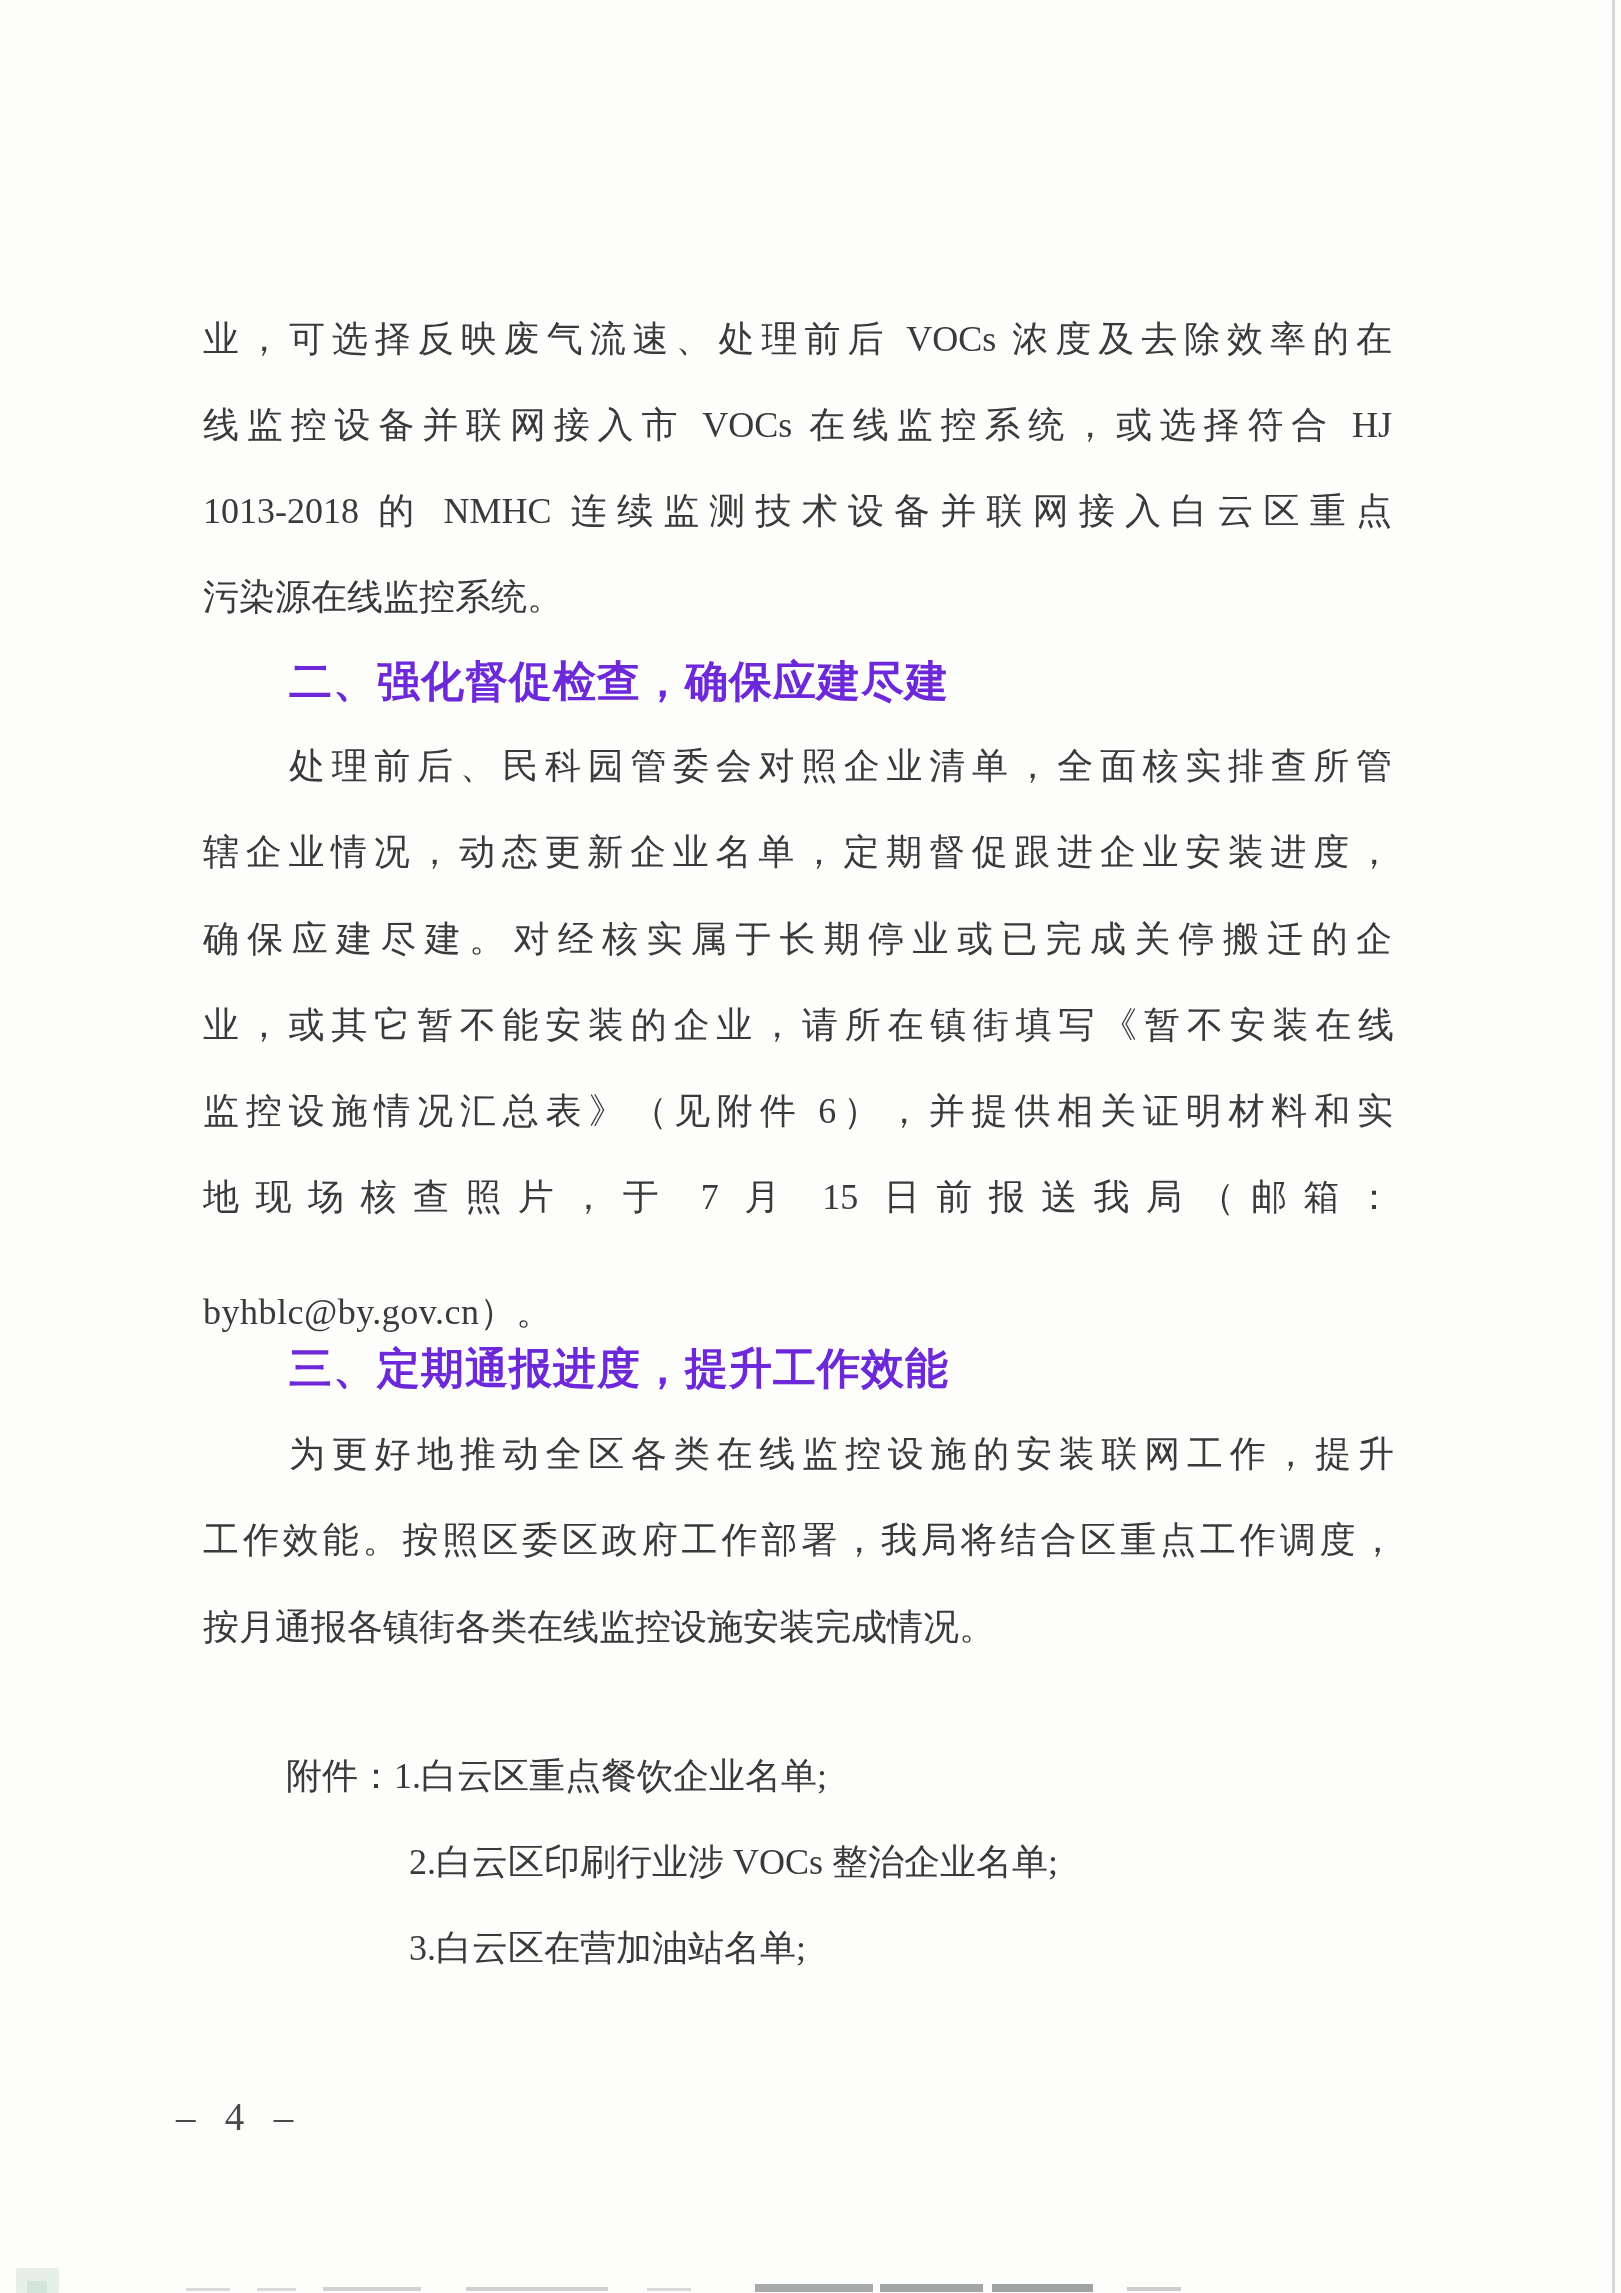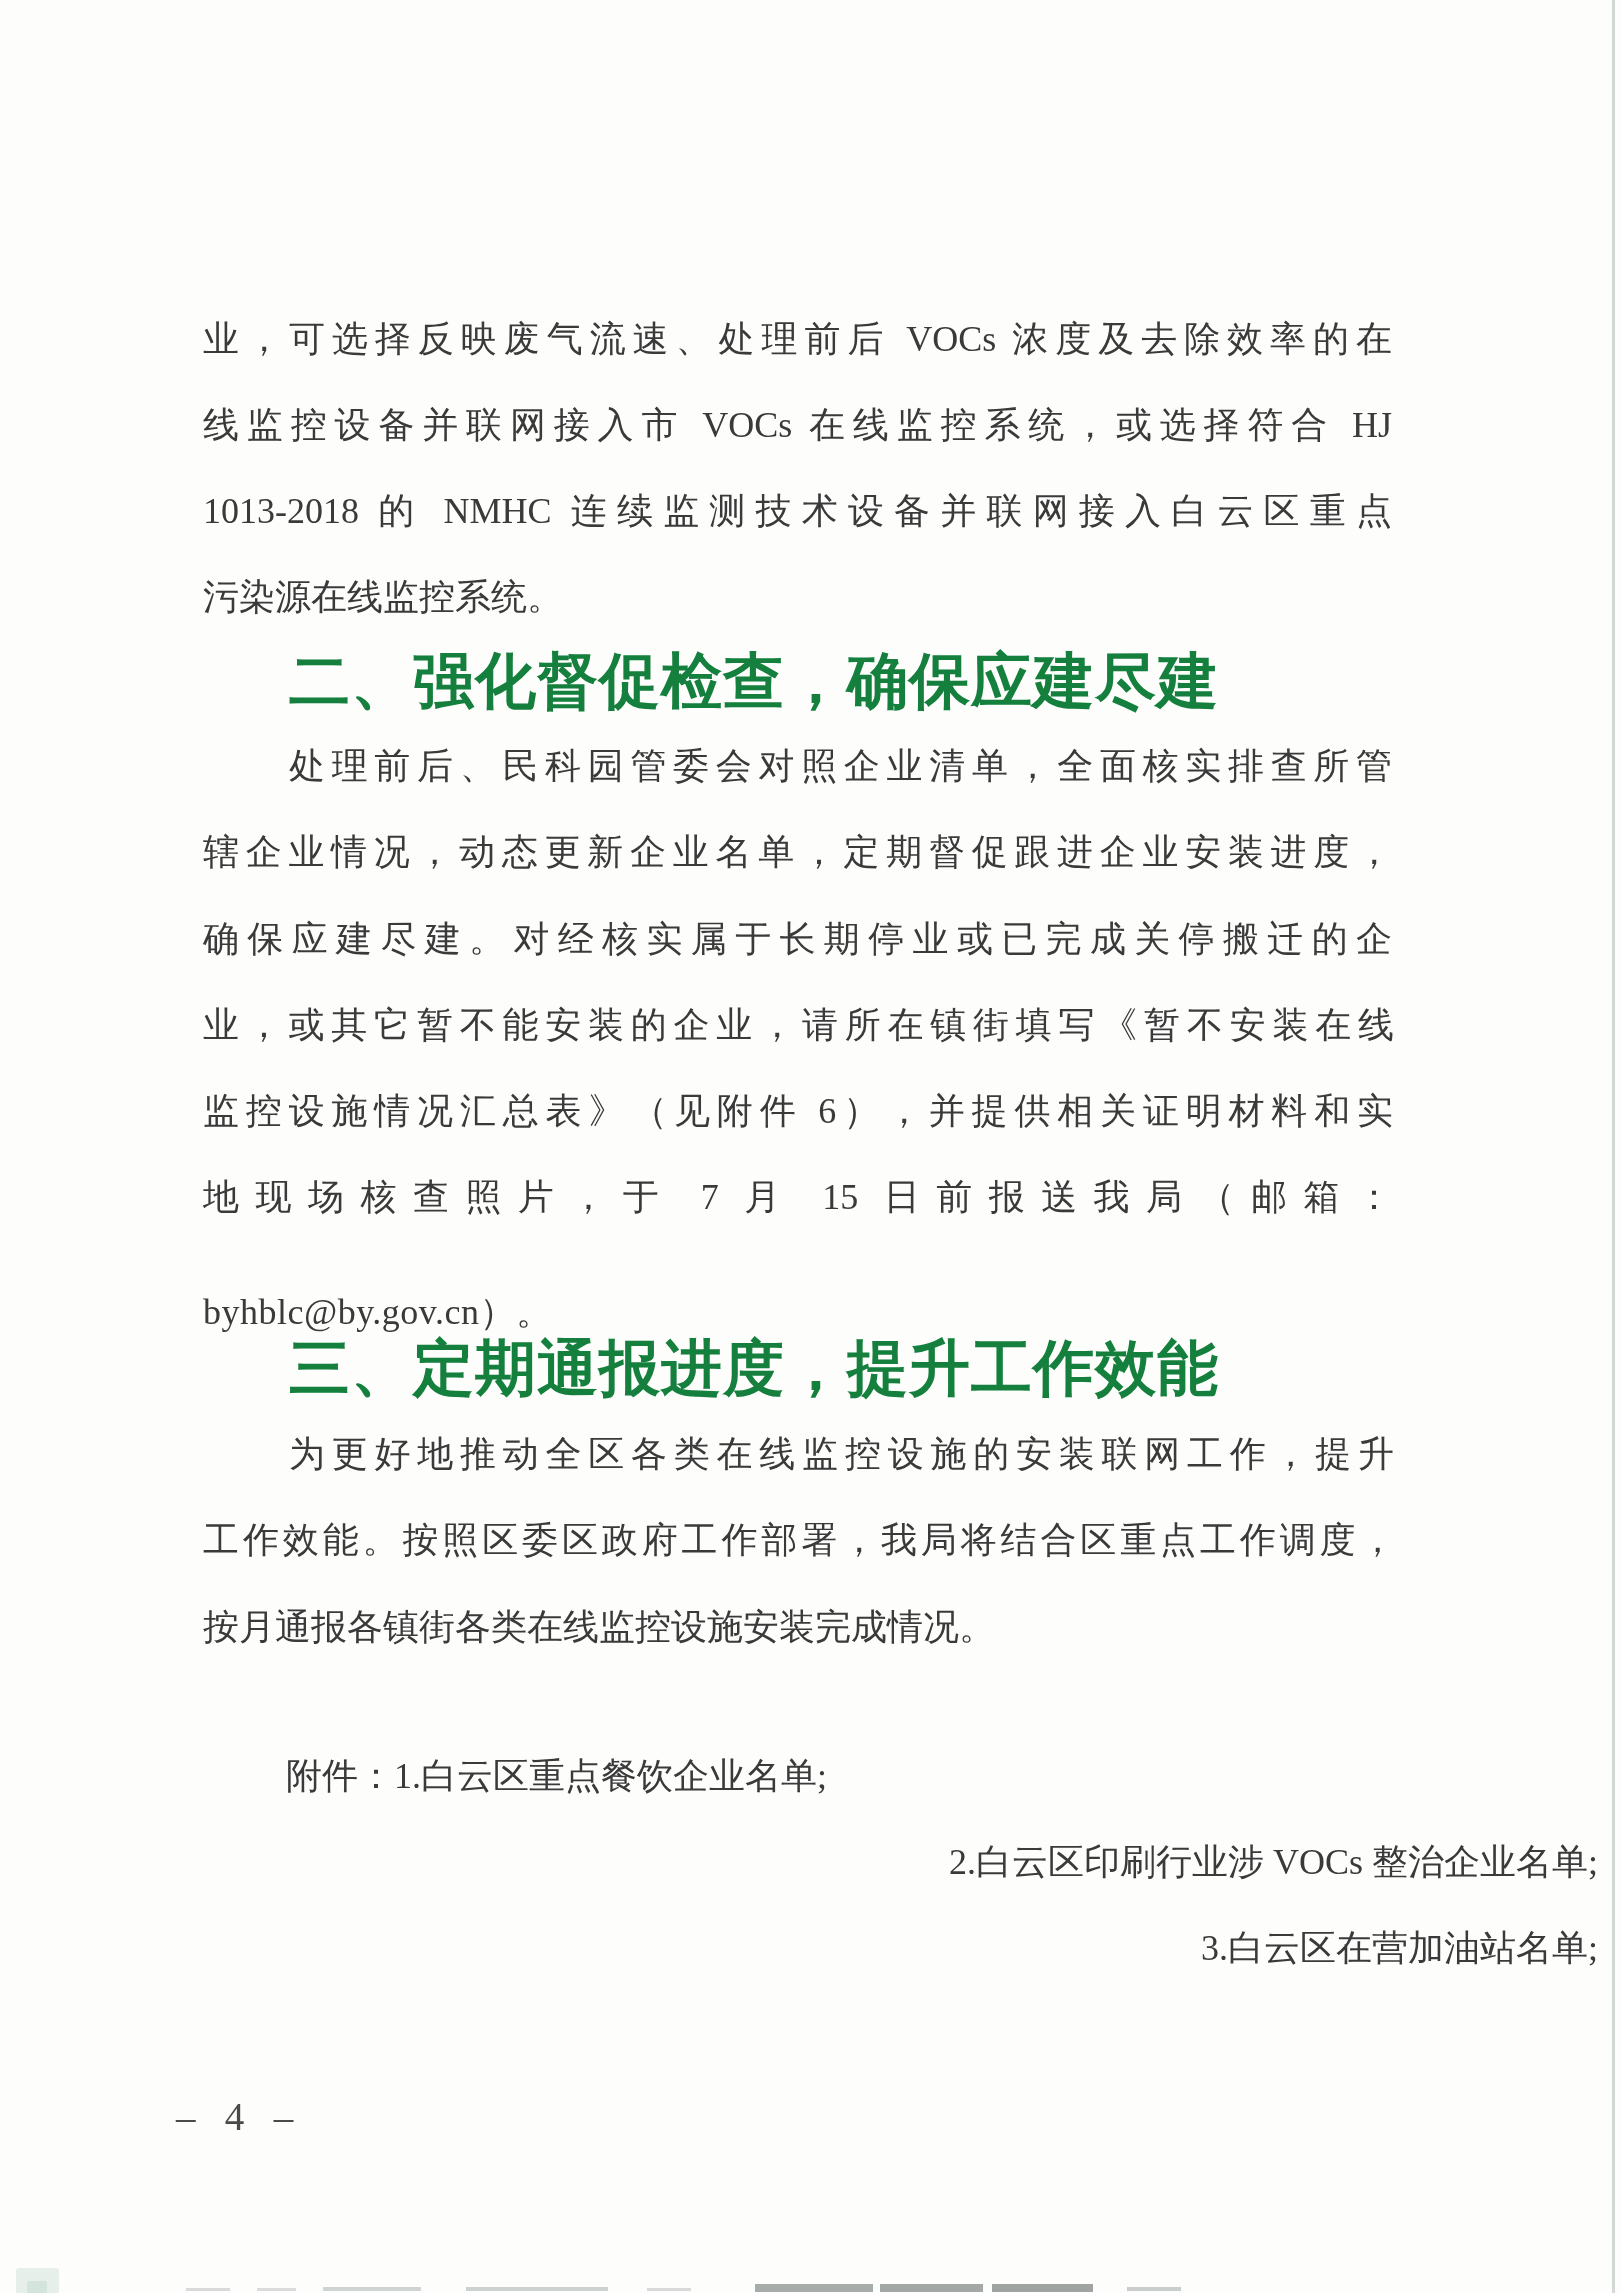--- a/index.html
+++ b/index.html
@@ -24,25 +24,25 @@
     text-align:justify;
     text-align-last:justify;
     -moz-text-align-last:justify;
   }
   .ind{text-indent:86px;}
   .t1{letter-spacing:-1px;}
   .t2{letter-spacing:-2px;}
   .t3{letter-spacing:-3.4px;}
   .heading{
     font-family:"Liberation Sans","DejaVu Sans",sans-serif;
-    font-weight:700;color:#15803d;
-    padding-left:86px;font-size:61px;letter-spacing:1px;
+    font-weight:700;color:#6d28d9;
+    padding-left:86px;font-size:43px;letter-spacing:1px;
   }
   .attach1{padding-left:83px;}
-  .attach2{padding-left:206px;text-align:right;}
+  .attach2{padding-left:206px;}
   .latin{letter-spacing:0.5px;margin-top:28px;}
   .pagenum{
     position:absolute;left:176px;top:2094px;
     font-size:39px;color:#4a4a4a;letter-spacing:9.8px;
     font-family:"Liberation Serif","DejaVu Serif",serif;
   }
   
   .edge-line{position:absolute;top:0;left:1612px;width:2.9px;height:2294px;background:#cbd1cf;opacity:.85;}
   .dash{position:absolute;}
   .speck{position:absolute;left:15.7px;top:2268px;width:43px;height:25.5px;background:#e6efe9;border-radius:2.9px;}

